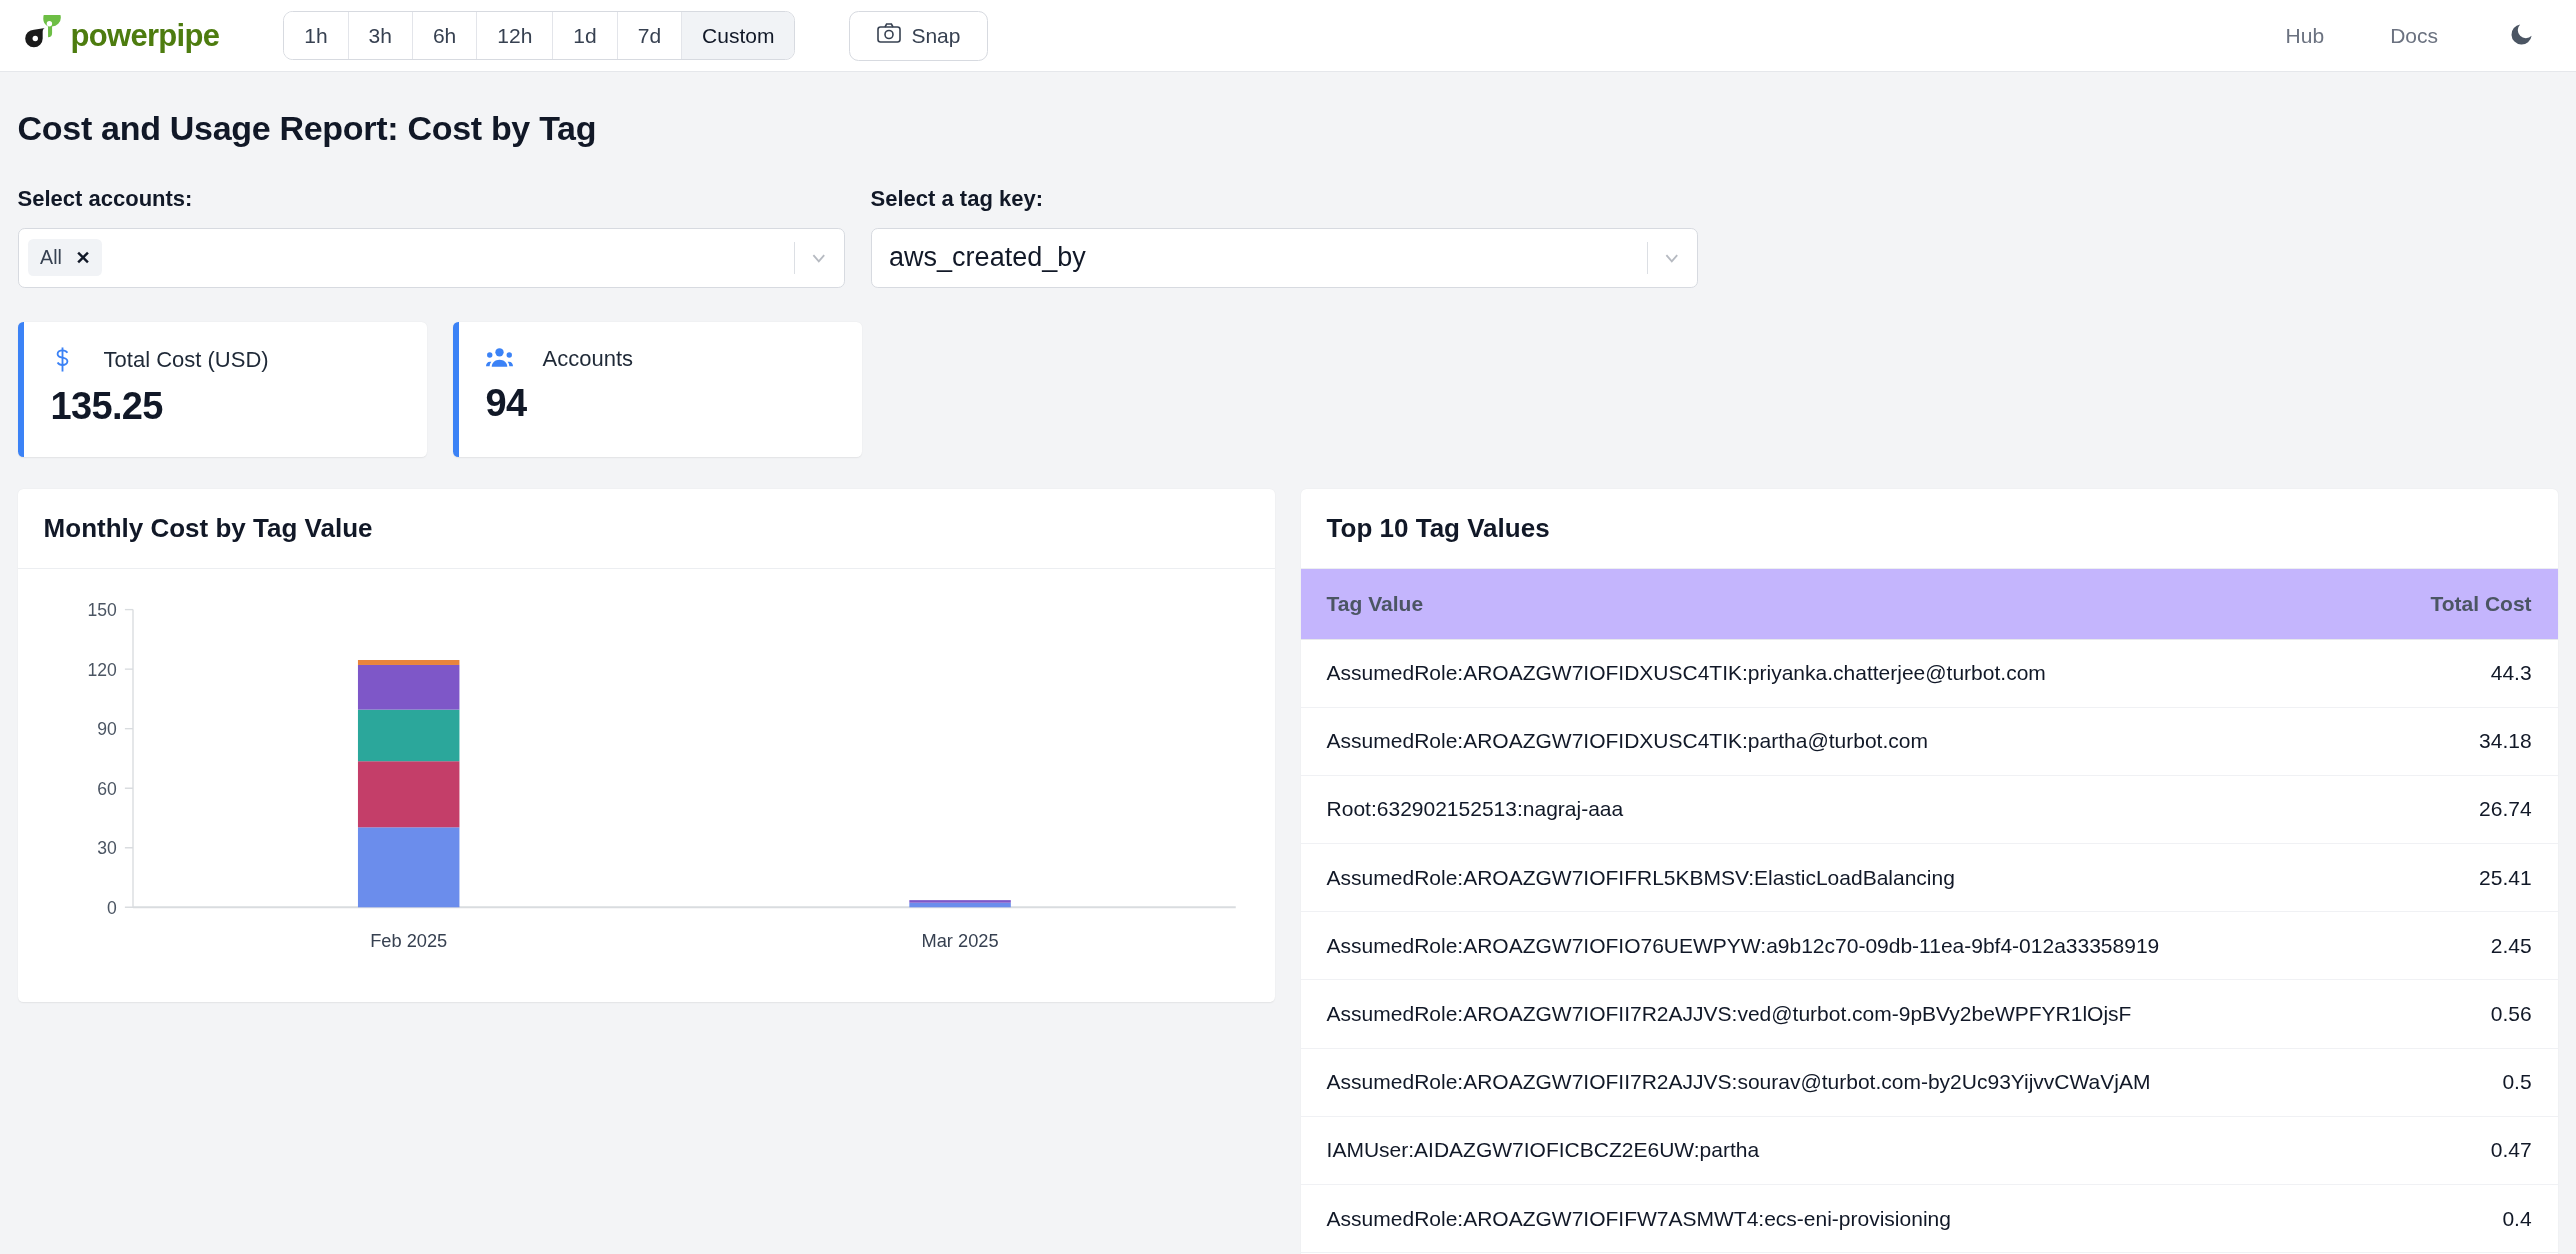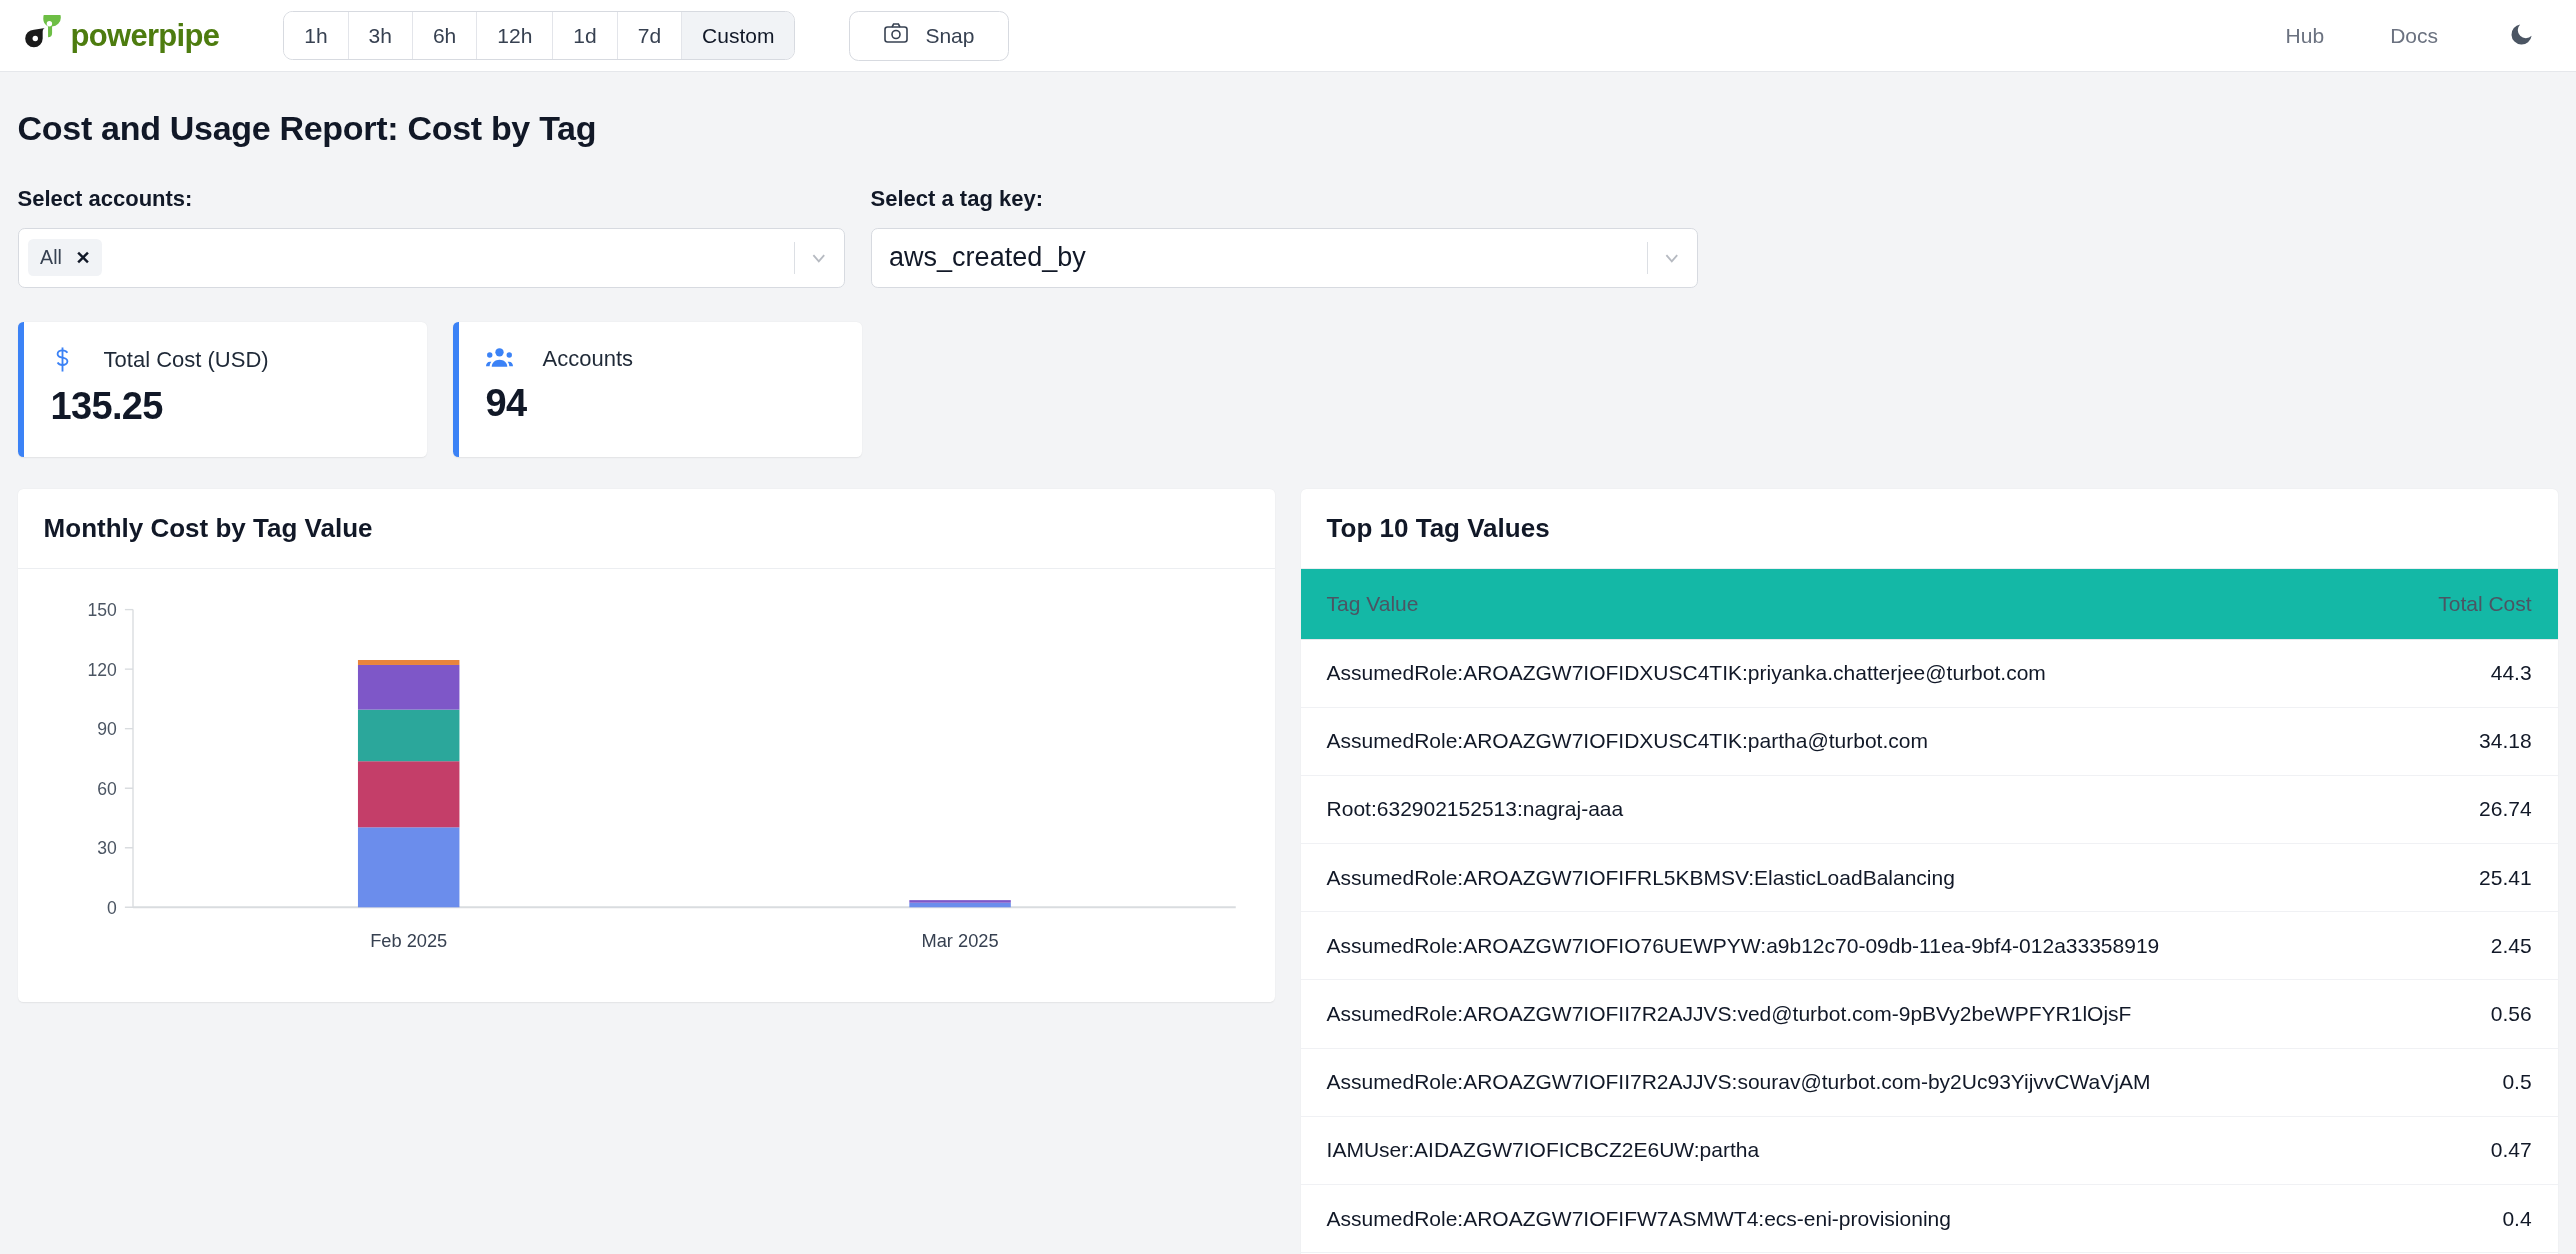--- a/index.html
+++ b/index.html
@@ -40,23 +40,23 @@
     color: #374151;
     border-right: 0.7px solid #e3e5ea;
     background: #fff;
     cursor: pointer;
     white-space: nowrap;
   }
   .range-btn:last-child { border-right: none; }
   .range-btn.active { background: #f1f3f6; color: #111827; }
 
   .snap-btn {
-    display: flex; align-items: center; gap: 17px;
+    display: flex; align-items: center; gap: 10px;
     height: 50px;
-    padding: 0 34px;
+    padding: 0 27px;
     border: 0.7px solid #d7dae0;
     border-radius: 9.5px;
     background: #fff;
     font-size: 21px;
     color: #374151;
     cursor: pointer;
     margin-left: 31px;
   }
 
   .topbar-spacer { flex: 1; }
@@ -151,26 +151,26 @@
   .panel-title { font-size: 26px; font-weight: 700; color: #111827; }
 
   
   .chart-area { position: relative; height: 433px; padding: 0; }
   .chart-svg { display: block; }
 
   
   table { width: 100%; border-collapse: collapse; }
   thead th {
     font-size: 21px;
-    font-weight: 400;
+    font-weight: 700;
     color: #4b5563;
     text-align: left;
     padding: 23px 26px;
     border-bottom: 0.7px solid #e6e8ec;
-    background: #14b8a6;
+    background: #c4b5fd;
   }
   thead th.num { text-align: right; }
   tbody td {
     font-size: 21px;
     color: #111827;
     padding: 21.6px 26px;
     border-bottom: 0.7px solid #f0f1f4;
     white-space: nowrap;
   }
   tbody td.num { text-align: right; }

